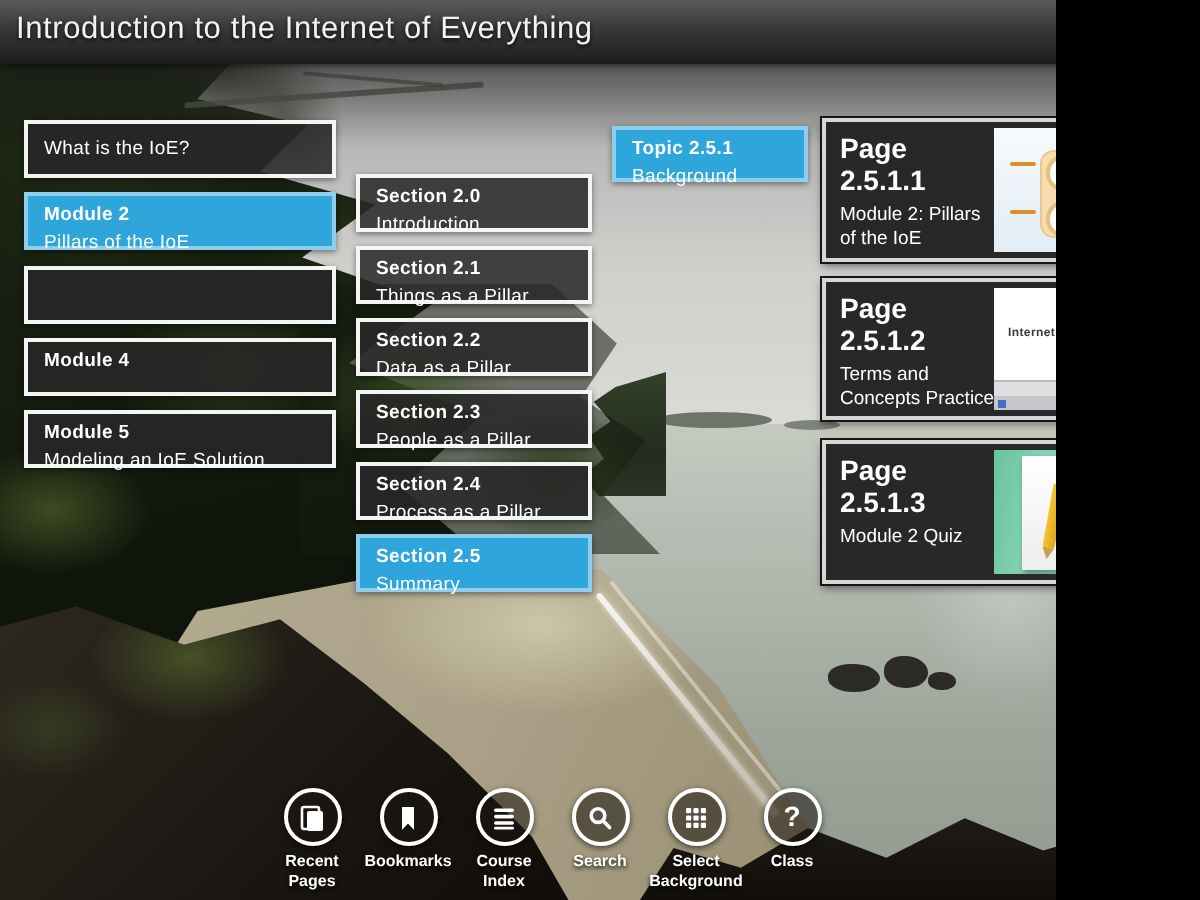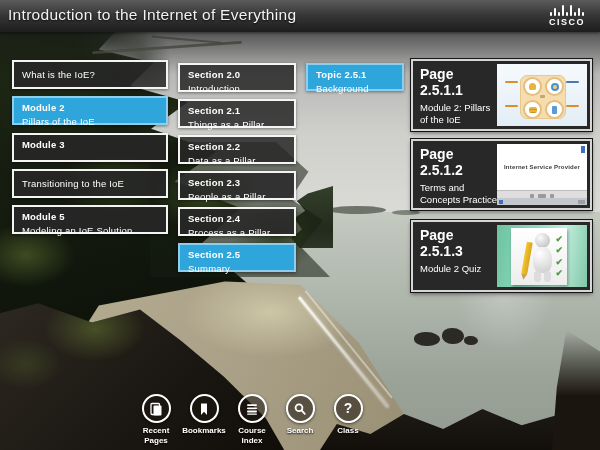--- a/index.html
+++ b/index.html
@@ -1,16 +1,16 @@
 <!DOCTYPE html>
 <html><head>
 <meta charset="utf-8">
 <style>
   html,body{margin:0;padding:0;background:#000;}
-  #app{position:relative;width:600px;height:450px;overflow:hidden;
+  #app{position:relative;width:528px;height:450px;overflow:hidden;
        font-family:"Liberation Sans",sans-serif;-webkit-font-smoothing:antialiased;}
 
   
   .photo{position:absolute;inset:0;}
   .sky{position:absolute;left:0;top:0;width:600px;height:215px;
        background:linear-gradient(180deg,#8a8b89 0%,#b3b4b2 28%,#cfd0cc 62%,#dadbd7 100%);}
   .sea{position:absolute;left:0;top:212px;width:600px;height:238px;
        background:linear-gradient(180deg,#c5cac1 0%,#afb6ac 35%,#9ba399 70%,#939b91 100%);}
   .sea-glint{position:absolute;left:430px;top:230px;width:150px;height:150px;
        background:radial-gradient(ellipse 70px 90px at 50% 40%,rgba(255,255,255,.25),transparent 70%);}
@@ -83,21 +83,21 @@
   .brand .word{font-size:9px;font-weight:bold;color:#fff;letter-spacing:1.5px;margin-top:1px;}
 
   
   .navbox{position:absolute;box-sizing:border-box;color:#fff;
       background:rgba(40,40,40,.86);border:2px solid rgba(255,255,255,.95);
       padding:4px 8px;box-shadow:0 1px 3px rgba(0,0,0,.45);cursor:pointer;}
   .navbox .l1{font-size:9.5px;font-weight:bold;letter-spacing:.2px;}
   .navbox .l2{font-size:9.5px;margin-top:3px;letter-spacing:.2px;}
   .navbox.selected{background:#2ea6db;border-color:rgba(255,255,255,.45);}
   .col-modules .navbox{left:12px;width:156px;height:29px;}
-  .col-sections .navbox{left:178px;width:118px;height:29px;}
+  .col-sections .navbox{left:178px;width:118px;height:29px;margin-top:24px;}
   .col-topics .navbox{left:306px;width:98px;height:28px;}
 
   
   .pagebox{position:absolute;left:411px;width:181px;box-sizing:border-box;cursor:pointer;
       background:#282828;border:2px solid #d6d6d6;outline:1px solid #161616;
       box-shadow:0 2px 4px rgba(0,0,0,.5);color:#fff;}
   .pagebox .txt{position:absolute;left:7px;top:5px;width:78px;}
   .pagebox .l1{font-size:14px;font-weight:bold;}
   .pagebox .l2{font-size:9.5px;margin-top:4px;line-height:1.25;}
   .thumb{position:absolute;top:3px;right:3px;bottom:3px;width:90px;overflow:hidden;background:#fff;}
@@ -215,24 +215,23 @@
 
   <div class="col-modules">
     <div class="navbox" style="top:60px">
       <div class="l2">What is the IoE?</div>
     </div>
     <div class="navbox selected" style="top:96px">
       <div class="l1">Module 2</div>
       <div class="l2">Pillars of the IoE</div>
     </div>
     <div class="navbox" style="top:133px">
-      <div class="l1">Module 3</div>
     </div>
     <div class="navbox" style="top:169px">
-      <div class="l2">Transitioning to the IoE</div>
+      <div class="l1">Module 4</div>
     </div>
     <div class="navbox" style="top:205px">
       <div class="l1">Module 5</div>
       <div class="l2">Modeling an IoE Solution</div>
     </div>
   </div>
 
   <div class="col-sections">
     <div class="navbox" style="top:63px">
       <div class="l1">Section 2.0</div>
@@ -380,20 +379,40 @@
         <span>
           <svg width="16" height="16" viewBox="0 0 16 16">
             <circle cx="7" cy="6.8" r="3.4" fill="none" stroke="#fff" stroke-width="1.8"></circle>
             <line x1="9.6" y1="9.4" x2="12.8" y2="12.8" stroke="#fff" stroke-width="1.8" stroke-linecap="round"></line>
           </svg>
         </span>
       </div>
       <div class="lbl">Search</div>
     </div>
 
+    <div class="tool">
+      <div class="circle">
+        <span>
+          <svg width="16" height="16" viewBox="0 0 16 16">
+            <g fill="#fff">
+              <rect x="3" y="3" width="2.6" height="2.6" rx="0.6"></rect>
+                <rect x="6.7" y="3" width="2.6" height="2.6" rx="0.6"></rect>
+                <rect x="10.4" y="3" width="2.6" height="2.6" rx="0.6"></rect>
+              <rect x="3" y="6.7" width="2.6" height="2.6" rx="0.6"></rect>
+                <rect x="6.7" y="6.7" width="2.6" height="2.6" rx="0.6"></rect>
+                <rect x="10.4" y="6.7" width="2.6" height="2.6" rx="0.6"></rect>
+              <rect x="3" y="10.4" width="2.6" height="2.6" rx="0.6"></rect>
+                <rect x="6.7" y="10.4" width="2.6" height="2.6" rx="0.6"></rect>
+                <rect x="10.4" y="10.4" width="2.6" height="2.6" rx="0.6"></rect>
+            </g>
+          </svg>
+        </span>
+      </div>
+      <div class="lbl">Select Background</div>
+    </div>
 
     <div class="tool">
       <div class="circle">
         <span class="qmark">?</span>
       </div>
       <div class="lbl">Class</div>
     </div>
 
 
   </div>

